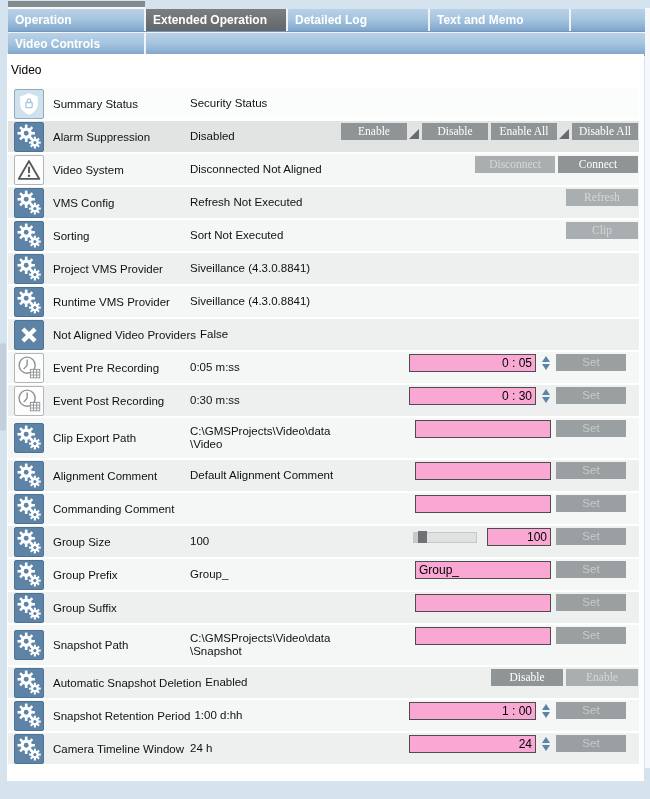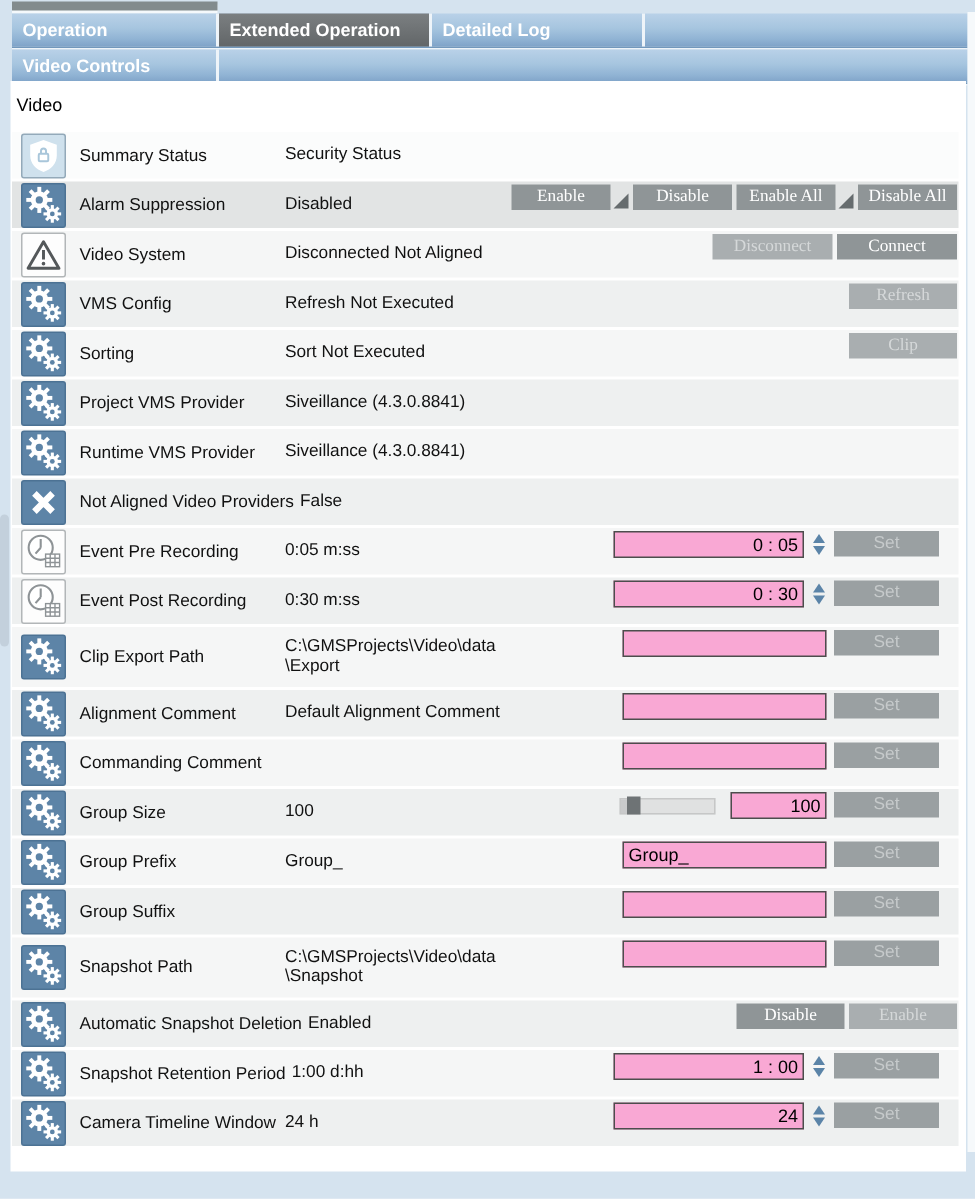--- a/index.html
+++ b/index.html
@@ -69,20 +69,21 @@
 </head>
 <body>
 
 <div class="page">
   <div class="remnant"></div>
 
   <div class="tabbar tabbar1">
     <div class="tab" style="width:138px">Operation</div>
     <div class="tab sel" style="width:142px">Extended Operation</div>
     <div class="tab" style="width:142px">Detailed Log</div>
+    <div class="tab" style="width:141px">Text and Memo</div>
     <div class="tab-filler"></div>
   </div>
 
   <div class="tabbar tabbar2">
     <div class="tab" style="width:138px">Video Controls</div>
     <div class="tab-filler"></div>
   </div>
 
   <div class="content">
     <div class="section-title">Video</div>
@@ -349,21 +350,21 @@
                   <rect x="-1.1" y="-6.3" width="2.2" height="12.6" transform="rotate(135)"></rect>
                   <circle r="4.1"></circle>
                   <circle r="1.7" fill="#5d84a7"></circle>
                 </g>
               </g>
             </svg>
           </div>
           <div class="label">Clip Export Path</div>
           <div class="value">
             <div>C:\GMSProjects\Video\data</div>
-            <div>\Export</div>
+            <div>\Video</div>
           </div>
           <div class="ctrl ctrl-set">
             <input class="tin txt" type="text" value="" style="">
             <div class="setbtn">Set</div>
           </div>
         </div>
         <div class="row">
           <div class="icon icon-blue">
             <svg width="28" height="28" viewBox="0 0 30 30">
               <g fill="#fff">

